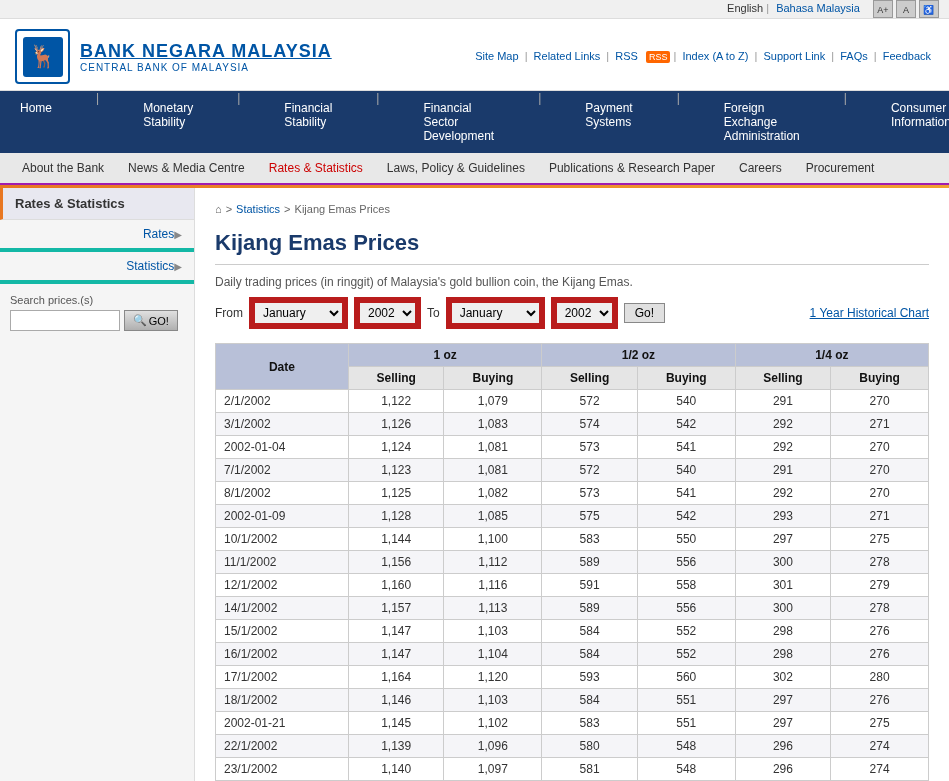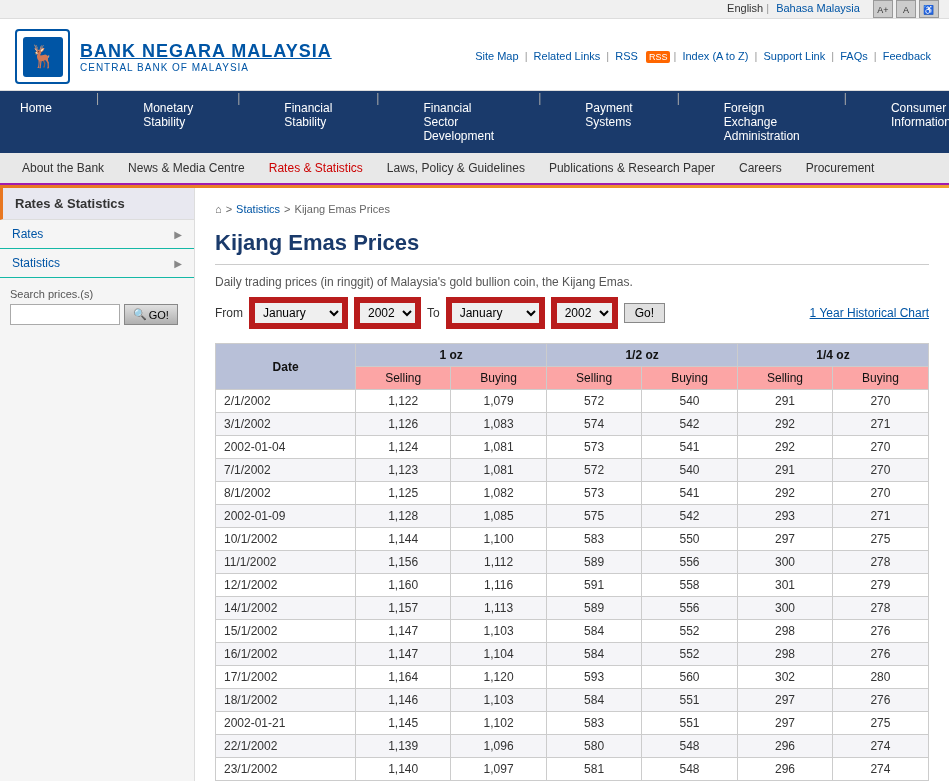--- a/index.html
+++ b/index.html
@@ -88,23 +88,23 @@
       padding-top: 0;
     }
     .sidebar-title {
       background: #e8e8f0;
       padding: 8px 12px;
       font-size: 13px; font-weight: bold; color: #333;
       border-bottom: 1px solid #ddd;
       border-left: 3px solid #e87722;
     }
     .sidebar-item {
-      display: flex; align-items: center; justify-content: space-between;
+      display: flex; align-items: center; justify-content: flex-end;
       padding: 7px 12px;
-      border-bottom: 1px solid #14b8a6;
+      border-bottom: 4px solid #14b8a6;
       cursor: pointer; color: #0055a5; font-size: 12px;
     }
     .sidebar-item .arrow { color: #888; font-size: 10px; }
 
     .sidebar-search { padding: 10px 10px; }
     .sidebar-search label { font-size: 11px; color: #555; display: block; margin-bottom: 4px; }
     .sidebar-search-row { display: flex; gap: 4px; }
     .sidebar-search input {
       width: 110px; padding: 3px 5px; border: 1px solid #aaa; font-size: 11px;
     }
@@ -132,21 +132,21 @@
     .filter-row .go-btn2 {
       padding: 2px 10px; background: #e0e0e0; border: 1px solid #888; cursor: pointer; font-size: 12px;
     }
     .hist-link { margin-left: auto; color: #0055a5; text-decoration: underline; font-size: 12px; cursor: pointer; }
 
     
     .data-table { width: 100%; border-collapse: collapse; font-size: 12px; }
     .data-table th, .data-table td { border: 1px solid #ccc; padding: 4px 8px; text-align: center; }
     .data-table thead tr:first-child th { background: #b8c0d8; font-weight: bold; color: #111; }
     .data-table thead tr:first-child th:first-child { background: #b8c0d8; }
-    .data-table thead tr:last-child th { background: #fca5a5; font-weight: normal; color: #111; }
+    .data-table thead tr:last-child th { background: #e5e5e5; font-weight: bold; color: #111; }
     .data-table tbody tr:nth-child(even) { background: #f5f5f8; }
     .data-table tbody tr:nth-child(odd) { background: #fff; }
     .data-table tbody td:first-child { text-align: left; }
     .data-table tbody td { color: #333; }
   </style>
 </head>
 <body>
 
 <div class="top-bar">
   <span>English</span>

